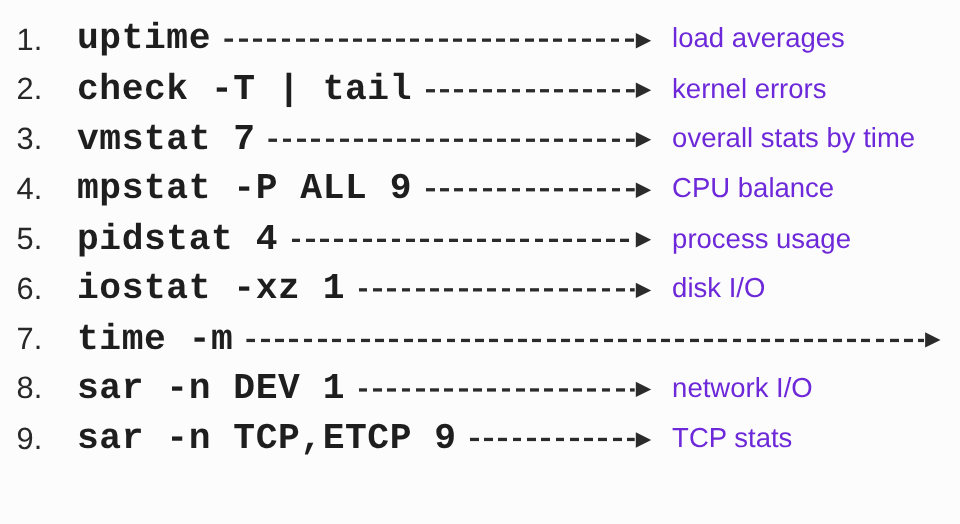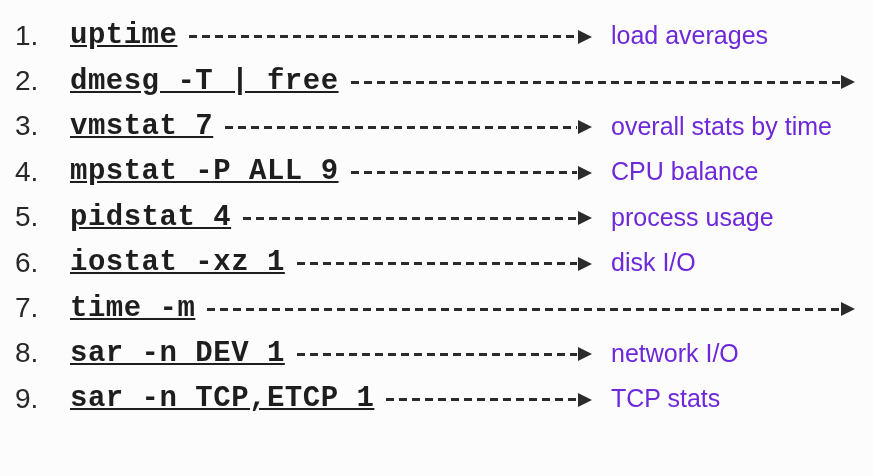--- a/index.html
+++ b/index.html
@@ -31,25 +31,24 @@
     flex: none;
     width: 55px;
     font-family: "Liberation Sans", sans-serif;
     font-size: 28px;
     color: #282828;
   }
   .cmd {
     flex: none;
     font-family: "Liberation Mono", "DejaVu Sans Mono", monospace;
     font-weight: 700;
-    font-size: 29px;
+    font-size: 33px;
     letter-spacing: 0.5px;
     color: #1e1e1e;
     white-space: pre;
-    text-decoration: underline;
   }
   .connector {
     flex: 1;
     display: flex;
     align-items: center;
     margin: 2px 6px 0 12px;
     min-width: 28px;
   }
   .dashline {
     flex: 1;
@@ -89,25 +88,26 @@
     <span class="cmd">uptime</span>
     <span class="connector">
       <span class="dashline"></span>
       <span class="arrowhead"></span>
     </span>
     <span class="desc">load averages</span>
   </div>
 
   <div class="row">
     <span class="num">2.</span>
-    <span class="cmd">dmesg -T | free</span>
+    <span class="cmd">check -T | tail</span>
     <span class="connector">
       <span class="dashline"></span>
       <span class="arrowhead"></span>
     </span>
+    <span class="desc">kernel errors</span>
   </div>
 
   <div class="row">
     <span class="num">3.</span>
     <span class="cmd">vmstat 7</span>
     <span class="connector">
       <span class="dashline"></span>
       <span class="arrowhead"></span>
     </span>
     <span class="desc">overall stats by time</span>
@@ -157,21 +157,21 @@
     <span class="cmd">sar -n DEV 1</span>
     <span class="connector">
       <span class="dashline"></span>
       <span class="arrowhead"></span>
     </span>
     <span class="desc">network I/O</span>
   </div>
 
   <div class="row">
     <span class="num">9.</span>
-    <span class="cmd">sar -n TCP,ETCP 1</span>
+    <span class="cmd">sar -n TCP,ETCP 9</span>
     <span class="connector">
       <span class="dashline"></span>
       <span class="arrowhead"></span>
     </span>
     <span class="desc">TCP stats</span>
   </div>
 
 </div>
 </div>
 

